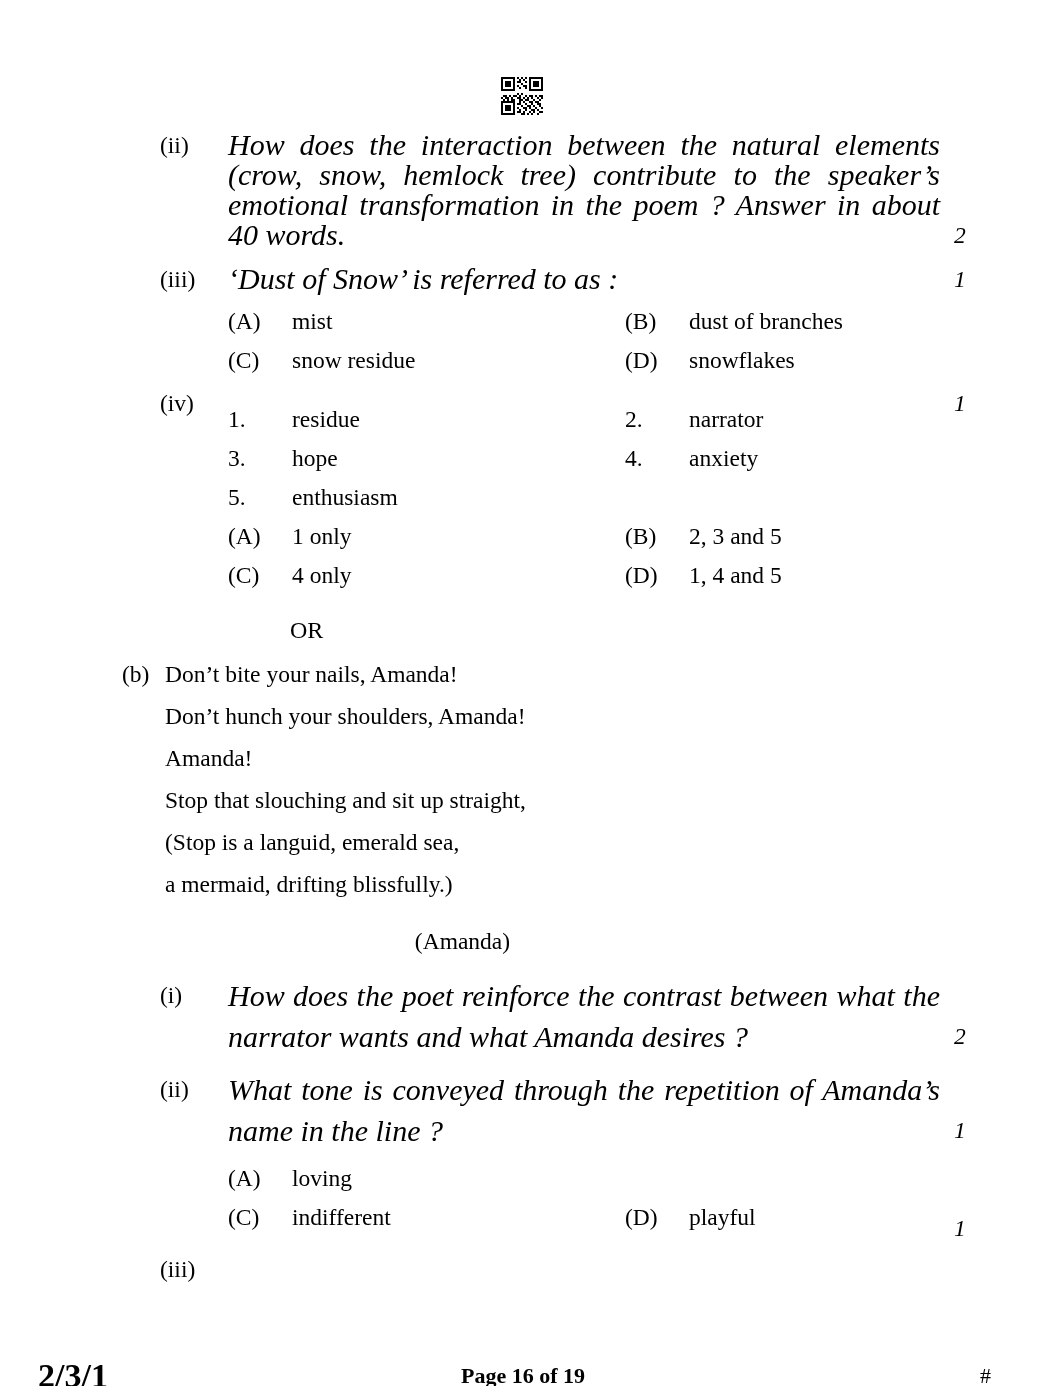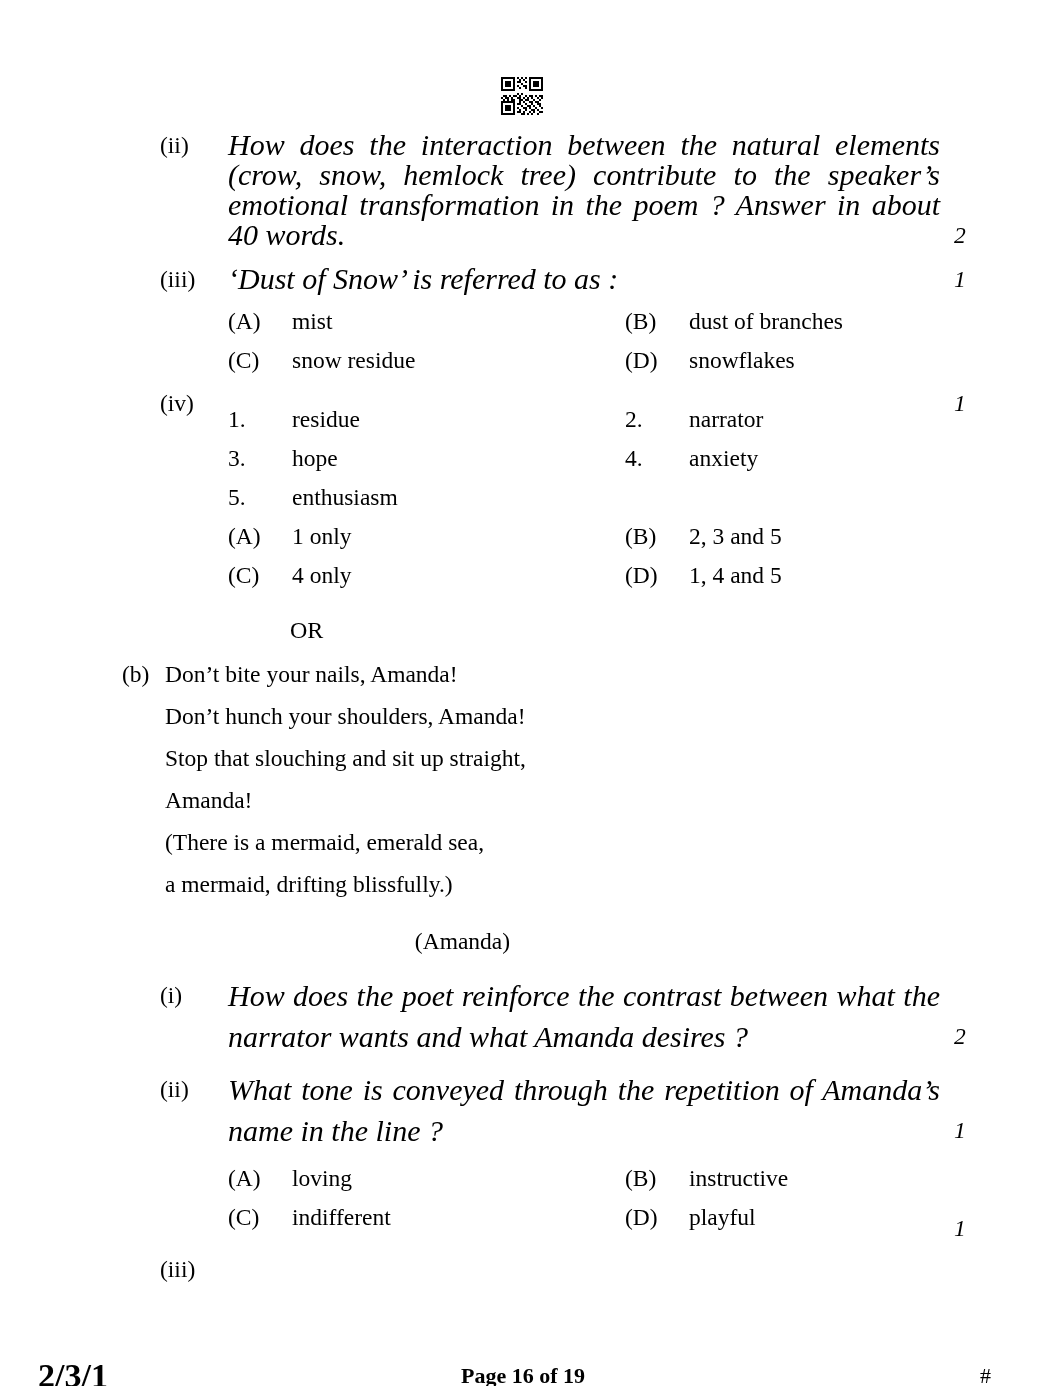--- a/index.html
+++ b/index.html
@@ -377,23 +377,23 @@
 
     <div class="or">
       <span>OR</span>
     </div>
 
     <div class="poem-block">
       <span class="poem-marker">(b)</span>
       <div class="poem-lines">
         <div class="poem-line">Don’t bite your nails, Amanda!</div>
         <div class="poem-line">Don’t hunch your shoulders, Amanda!</div>
+        <div class="poem-line">Amanda!</div>
         <div class="poem-line">Stop that slouching and sit up straight,</div>
-        <div class="poem-line">Amanda!</div>
-        <div class="poem-line">(There is a mermaid, emerald sea,</div>
+        <div class="poem-line">(Stop is a languid, emerald sea,</div>
         <div class="poem-line">a mermaid, drifting blissfully.)</div>
       </div>
     </div>
 
     <div class="attribution">(Amanda)</div>
 
     <div class="spacer-18"></div>
 
     <div class="qrow">
       <span class="marker wide-lh">(i)</span>
@@ -407,23 +407,20 @@
       <span class="marker wide-lh">(ii)</span>
       <span class="marks loose" style="bottom:0;">1</span>
       <div class="qbody loose">What tone is conveyed through the repetition of Amanda’s name in the line ?</div>
     </div>
 
     <div class="spacer-8"></div>
 
     <div class="optrow">
       <div class="opt col-left">
         <span class="lab">(A)</span><span>loving</span>
-      </div>
-      <div class="opt col-right">
-        <span class="lab">(B)</span><span>instructive</span>
       </div>
     </div>
     <div class="optrow">
       <div class="opt col-left">
         <span class="lab">(C)</span><span>indifferent</span>
       </div>
       <div class="opt col-right">
         <span class="lab">(D)</span><span>playful</span>
       </div>
     </div>

